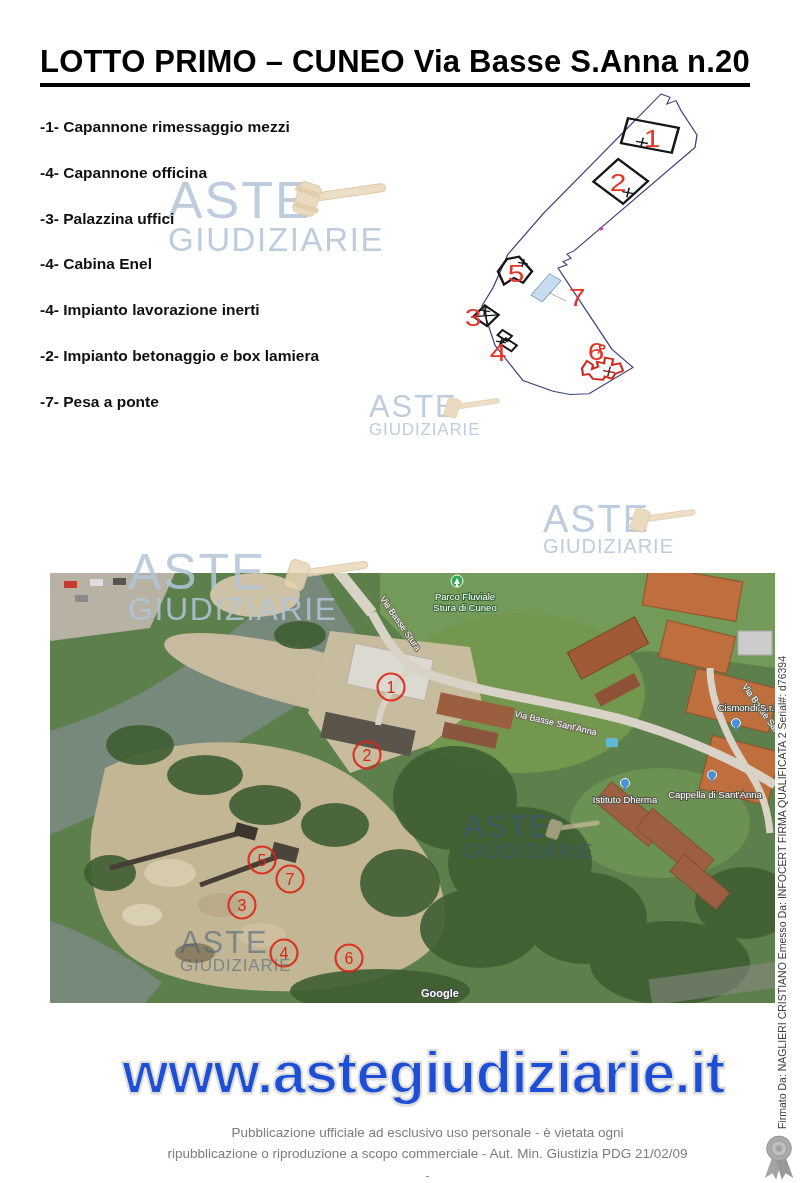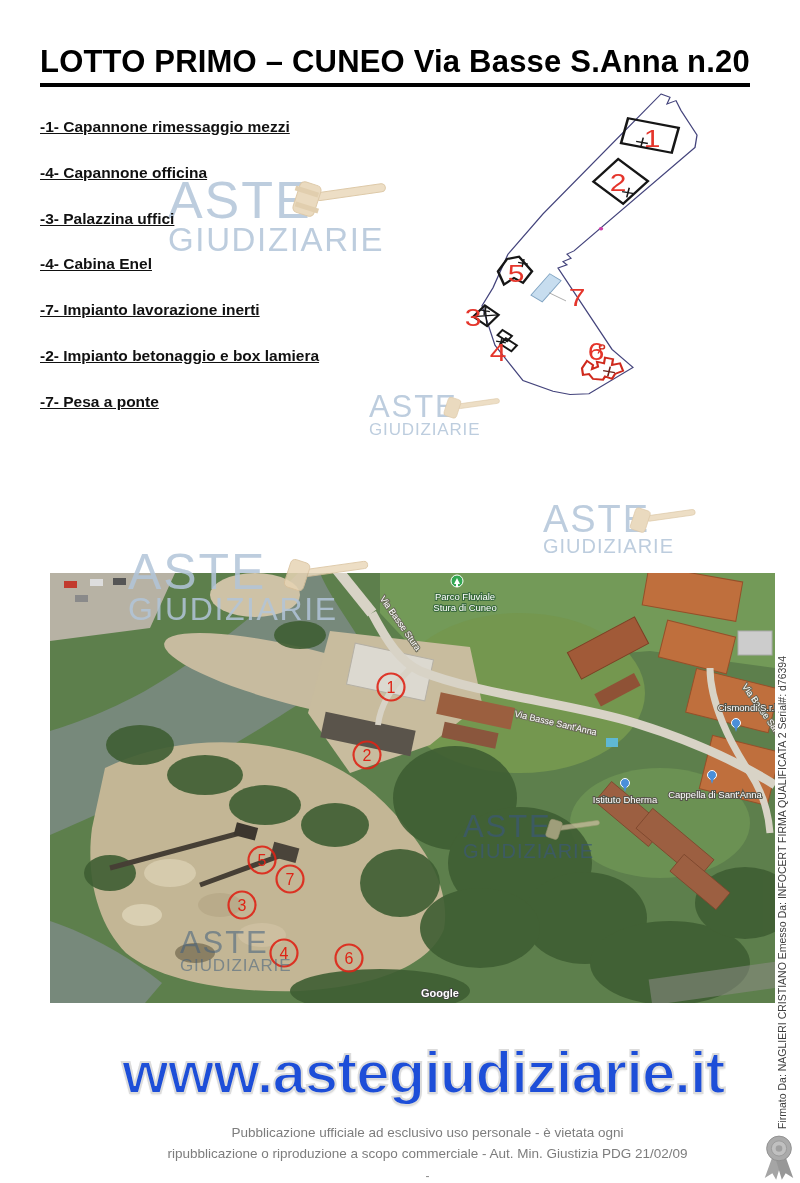--- a/index.html
+++ b/index.html
@@ -3,21 +3,21 @@
 <meta charset="utf-8">
 <style>
   html,body{margin:0;padding:0;background:#e8e8e8;}
   .page{position:relative;width:800px;height:1183px;background:#ffffff;overflow:hidden;
         font-family:"Liberation Sans",sans-serif;margin:0 auto;}
   
   .title{position:absolute;left:40px;top:44px;font-size:31px;font-weight:bold;color:#000;
          letter-spacing:.2px;border-bottom:4px solid #000;padding-bottom:3px;z-index:3;white-space:nowrap;}
   
   .lot-list{position:absolute;left:40px;top:112px;z-index:3;}
-  .lot-item{font-size:15.5px;font-weight:bold;color:#111;height:45.8px;line-height:30px;white-space:nowrap;text-decoration:underline;}
+  .lot-item{font-size:15.5px;font-weight:bold;color:#111;height:45.8px;line-height:30px;white-space:nowrap;}
   
   .wm{position:absolute;color:#b2c5d9;opacity:.85;line-height:.92;letter-spacing:.12em;z-index:2;pointer-events:none;}
   .wm .a{display:block;font-size:var(--a);}
   .wm .g{display:block;font-size:var(--g);letter-spacing:.05em;}
   .wm .gavel{position:absolute;}
   .wm-dark{color:#3b5875;opacity:.7;}
   .wm-dark2{color:#42607e;opacity:.55;}
   
   .plan{position:absolute;left:440px;top:85px;width:350px;height:390px;z-index:3;}
   .map{position:absolute;left:50px;top:573px;width:725px;height:430px;z-index:1;}
@@ -40,21 +40,21 @@
 
 <div class="page">
 
   <div class="title">LOTTO PRIMO – CUNEO Via Basse S.Anna n.20</div>
 
   <div class="lot-list">
     <div class="lot-item">-1- Capannone rimessaggio mezzi</div>
     <div class="lot-item">-4- Capannone officina</div>
     <div class="lot-item">-3- Palazzina uffici</div>
     <div class="lot-item">-4- Cabina Enel</div>
-    <div class="lot-item">-7- Impianto lavorazione inerti</div>
+    <div class="lot-item">-4- Impianto lavorazione inerti</div>
     <div class="lot-item">-2- Impianto betonaggio e box lamiera</div>
     <div class="lot-item">-7- Pesa a ponte</div>
   </div>
 
   <div class="plan">
     <svg width="350" height="390" viewBox="440 85 350 475" preserveAspectRatio="none">
 
       <path d="M661 96 L670 100 L667 108 L676 104 L681 116 L697 146 L695 161
                L574 287 L567 291 L571 296 L563 300 L567 304 L558 308
                L612 407 L633 429 L589 461 L570 462 L553 458 L523 445

